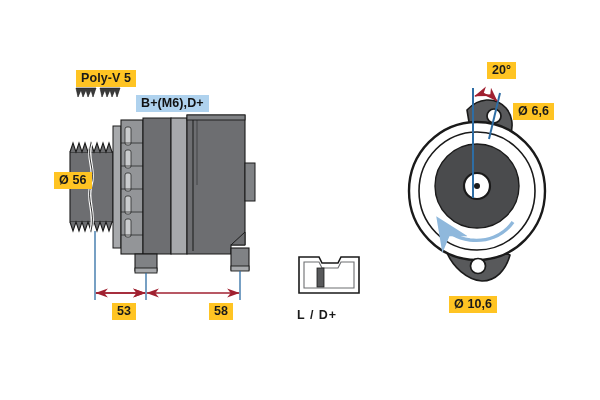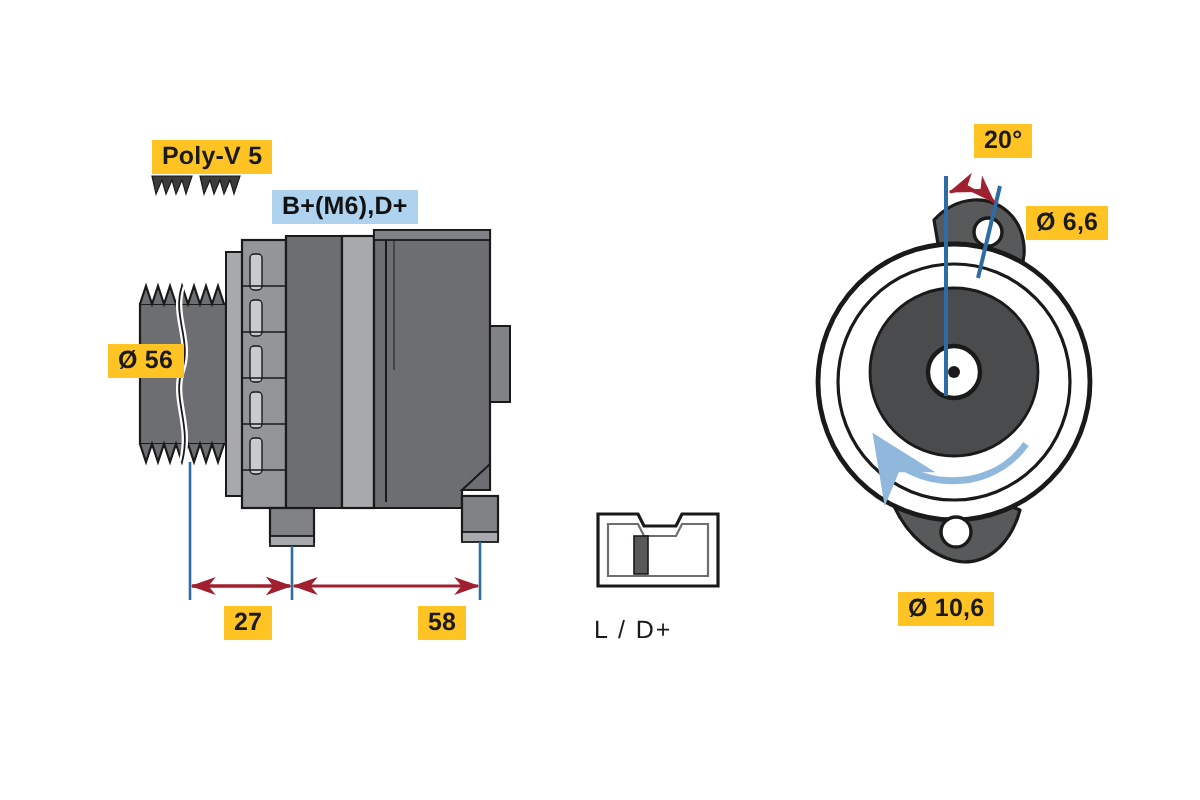--- a/index.html
+++ b/index.html
@@ -25,21 +25,21 @@
   .tag-plain{background:transparent;font-size:12.5px;color:#1a1a1a;}
 
   .t-polyv{left:76px;top:70px;}
   .t-bmd{left:136px;top:95px;}
   .t-d56{left:38px;top:172px;margin-left:16px;}
   .t-53{left:112px;top:303px;}
   .t-66{left:209px;top:303px;}
   .t-20{left:487px;top:62px;}
   .t-d85{left:513px;top:103px;}
   .t-d106{left:449px;top:283px;margin-top:13px;}
-  .t-ldp{left:297px;top:309px;font-weight:normal;letter-spacing:1px;}
+  .t-ldp{left:297px;top:309px;font-weight:bold;letter-spacing:1px;}
 </style>
 </head>
 <body>
 
 <div id="stage">
 
   <svg id="drawing" viewBox="0 0 600 400">
 
     <g>
 
@@ -178,20 +178,20 @@
         </marker>
       </defs>
       <path d="M475,96 C483,93 491,95 497,101" fill="none" stroke="#A02030" stroke-width="1.6" marker-start="url(#angR)" marker-end="url(#angL)"></path>
     </g>
 
   </svg>
 
   <div class="tag tag-yellow t-polyv">Poly-V 5</div>
   <div class="tag tag-blue   t-bmd">B+(M6),D+</div>
   <div class="tag tag-yellow t-d56">Ø 56</div>
-  <div class="tag tag-yellow t-53">27</div>
+  <div class="tag tag-yellow t-53">53</div>
   <div class="tag tag-yellow t-66">58</div>
   <div class="tag tag-yellow t-20">20°</div>
   <div class="tag tag-yellow t-d85">Ø 6,6</div>
   <div class="tag tag-yellow t-d106">Ø 10,6</div>
   <div class="tag tag-plain  t-ldp">L / D+</div>
 
 </div>
 
 </body></html>

